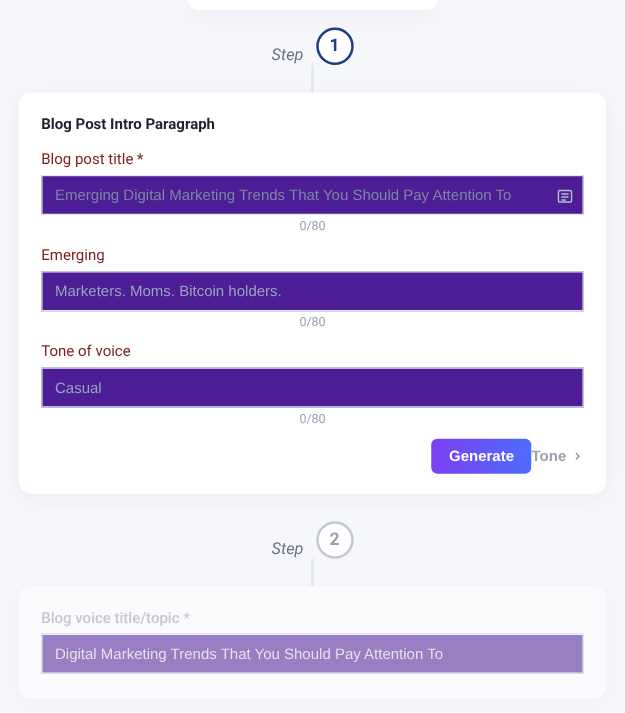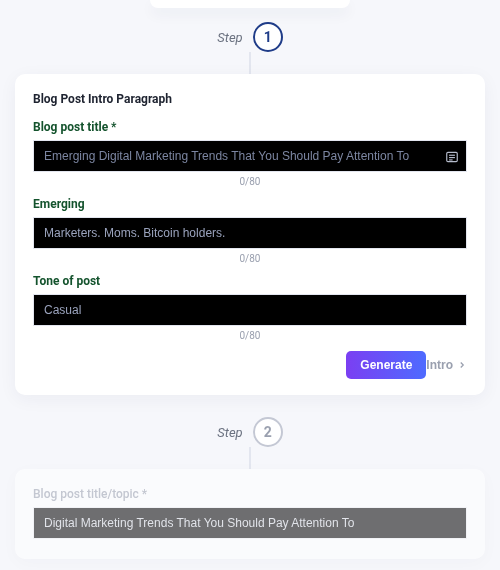--- a/index.html
+++ b/index.html
@@ -22,21 +22,21 @@
   .top-shadow {
     width: 200px;
     height: 8px;
     background: #fff;
     border-radius: 0 0 10px 10px;
     box-shadow: 0 6px 14px rgba(40,50,80,0.06);
   }
 
   .step-wrap {
     display: flex;
-    align-items: center;
+    align-items: flex-end;
     gap: 10px;
     margin: 14px 0 2px;
     position: relative;
     z-index: 2;
   }
   .step-label {
     font-style: italic;
     font-size: 13px;
     color: #6b7280;
   }
@@ -77,39 +77,39 @@
 
   .card-title {
     font-size: 12px;
     font-weight: 700;
     margin-bottom: 14px;
     color: #1e2330;
   }
 
   .field-label {
     font-size: 12px;
-    font-weight: 700;
-    color: #14532d;
+    font-weight: 400;
+    color: #7f1d1d;
     margin-bottom: 6px;
     display: block;
   }
   .field-label.light { color: #9aa0af; font-weight: 500; }
 
   .input-wrap {
     position: relative;
     margin-bottom: 4px;
   }
   .text-input {
     width: 100%;
     border: 1px solid #e3e6ef;
     border-radius: 0;
     padding: 8px 30px 8px 10px;
     font-size: 12px;
     color: #7c86a1;
-    background: #000000;
+    background: #4c1d95;
     outline: none;
   }
   .text-input::placeholder { color: #9aa3bd; }
   .text-input.ghost {
     color: #d2d5dd;
     border-color: #edeef2;
   }
   .text-input.ghost::placeholder { color: #d2d5dd; }
 
   .input-icon {
@@ -191,45 +191,45 @@
       </span>
     </div>
     <div class="counter">0/80</div>
 
     <label class="field-label">Emerging</label>
     <div class="input-wrap">
       <input class="text-input" type="text" placeholder="Marketers. Moms. Bitcoin holders." style="">
     </div>
     <div class="counter">0/80</div>
 
-    <label class="field-label">Tone of post</label>
+    <label class="field-label">Tone of voice</label>
     <div class="input-wrap">
       <input class="text-input" type="text" placeholder="Casual" style="">
     </div>
     <div class="counter">0/80</div>
 
     <div class="actions">
       <button class="btn-generate">Generate</button>
       <button class="btn-next">
-        <span>Intro</span>
+        <span>Tone</span>
         <svg class="chev" viewBox="0 0 24 24" fill="none" stroke="currentColor" stroke-width="3">
           <polyline points="9 6 15 12 9 18"></polyline>
         </svg>
       </button>
     </div>
   </div>
 
   <div class="step-wrap" style="margin-top:22px;">
     <span class="step-label">Step</span>
     <span class="step-badge muted">2</span>
   </div>
   <div class="connector"></div>
 
   <div class="card dim">
 
-    <label class="field-label light">Blog post title/topic *</label>
+    <label class="field-label light">Blog voice title/topic *</label>
     <div class="input-wrap">
       <input class="text-input ghost" type="text" value="Digital Marketing Trends That You Should Pay Attention To" style="">
     </div>
 
   </div>
 
 </div>
 
 </body></html>

